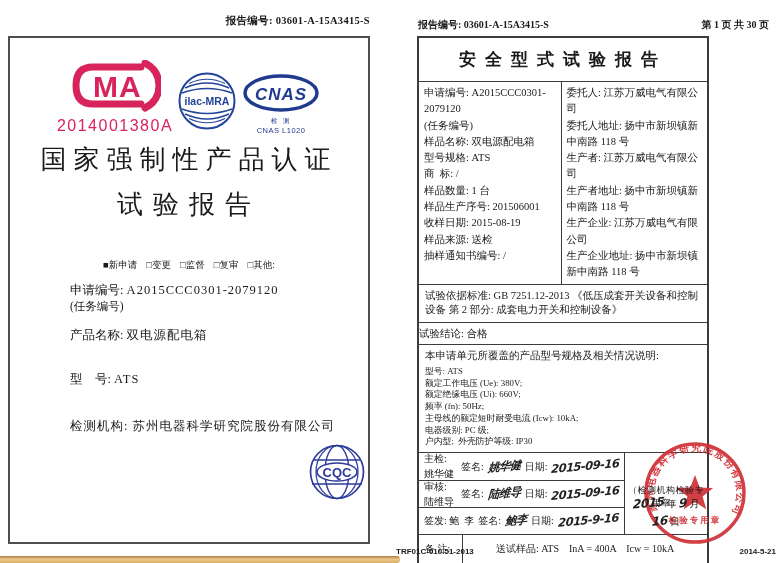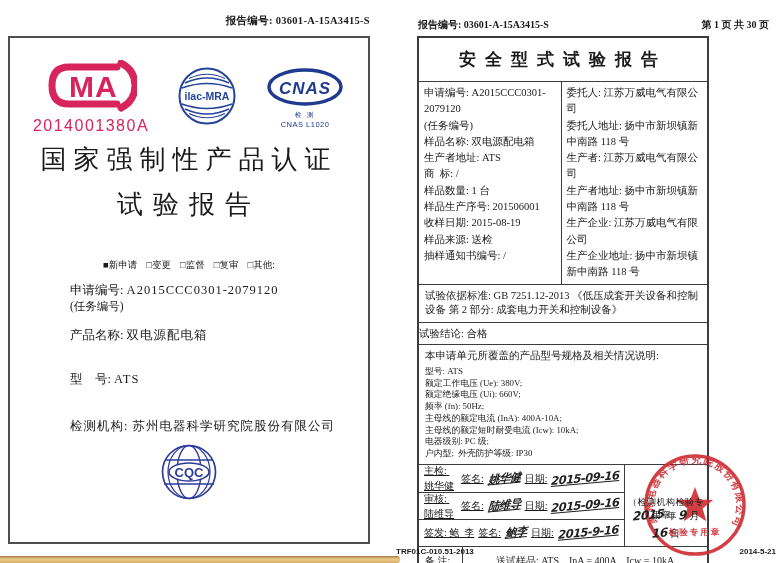--- a/index.html
+++ b/index.html
@@ -10,59 +10,59 @@
     font-family:"Liberation Serif","DejaVu Serif",serif;
     color:#1a1a1a;
     overflow:hidden;
   }
   .pre { white-space:pre-wrap; }
 
   
   .left-page { position:absolute; left:0; top:0; width:386px; height:563px; }
   .lp-report-no { position:absolute; top:14px; right:16px; font-size:10.5px; font-weight:bold; letter-spacing:.3px; }
   .lp-border { position:absolute; left:8px; top:36px; width:362px; height:508px; border:2.5px solid #4e4e4e; }
-  .logos-row { position:absolute; top:22px; left:0; right:0; display:flex; justify-content:center; align-items:center; gap:28px; }
+  .logos-row { position:absolute; top:22px; left:0; right:0; display:flex; justify-content:center; align-items:flex-end; gap:4px; }
   .cma-block { text-align:center; }
   .cma-number { font-size:16px; color:#d8245c; letter-spacing:1.5px; margin-top:1px; font-family:"Liberation Sans",sans-serif; }
   .cnas-block { text-align:center; }
   .cnas-sub { font-size:6.5px; color:#1f3a8f; letter-spacing:2px; margin-top:-2px; font-family:"Liberation Sans",sans-serif; }
   .cnas-sub2 { font-size:7.5px; color:#1f3a8f; letter-spacing:.5px; font-family:"Liberation Sans",sans-serif; }
   .lp-titles { position:absolute; top:104px; left:0; right:0; text-align:center; }
   .lp-title1 { font-size:26px; letter-spacing:7px; }
   .lp-title2 { font-size:26px; letter-spacing:10px; margin-top:10px; }
   .checkbox-row { position:absolute; top:221px; left:0; right:0; display:flex; justify-content:center; gap:9px; font-size:9.5px; }
   .lp-fields { position:absolute; top:244px; left:60px; right:14px; font-size:12.5px; }
   .lp-fields .fline { position:absolute; left:0; white-space:nowrap; }
   .f1 { top:0; }
   .fsub { top:17px; font-size:11.5px; }
   .f2 { top:45px; }
   .f3 { top:89px; }
   .f4 { top:136px; letter-spacing:1px; }
   .fval { letter-spacing:1px; }
-  .cqc-wrap { position:absolute; top:404px; left:0; right:0; text-align:center; }
+  .cqc-wrap { position:absolute; top:404px; left:0; right:0; text-align:right; }
 
   
   .right-page { position:absolute; left:390px; top:0; width:389px; height:563px; }
   .rp-header { position:absolute; top:18px; left:28px; right:10px; display:flex; justify-content:space-between; font-size:10px; font-weight:bold; }
   .rp-table { position:absolute; left:27px; top:36px; width:292px; border:2px solid #3c3c3c; background:#fff; font-size:10.5px; line-height:1.5; }
   .t-title { height:44px; line-height:44px; text-align:center; font-size:17px; font-weight:bold; letter-spacing:9px; border-bottom:1.5px solid #3c3c3c; }
   .t-info { display:flex; border-bottom:1.5px solid #3c3c3c; }
   .t-info .col-l { width:49.5%; border-right:1.5px solid #3c3c3c; padding:3px 5px; }
   .t-info .col-r { flex:1; padding:3px 5px; }
   .info-line { line-height:16.3px; }
   .col-r .info-line { line-height:16.3px; text-align:left; }
   .col-r .addr { text-align:left; }
   .t-standard { border-bottom:1.5px solid #3c3c3c; padding:4px 6px; line-height:14.5px; }
   .t-conclusion { border-bottom:1.5px solid #3c3c3c; padding:3px 0; }
   .t-spec { border-bottom:1.5px solid #3c3c3c; padding:3px 6px 4px; }
   .spec-head { font-size:10.5px; margin-bottom:2px; }
   .spec-line { font-size:8.8px; line-height:11.7px; }
   .t-sign { display:flex; border-bottom:1.5px solid #3c3c3c; }
   .sign-left { width:206px; border-right:1.5px solid #3c3c3c; }
-  .sign-row { height:27px; display:flex; align-items:center; padding-left:5px; font-size:10px; white-space:nowrap;text-decoration:underline; }
+  .sign-row { height:27px; display:flex; align-items:center; padding-left:5px; font-size:10px; white-space:nowrap; }
   .sign-row + .sign-row { border-top:1.5px solid #3c3c3c; }
   .sign-row > span { margin-right:4px; }
   .script {
     font-family:"DejaVu Sans",sans-serif;
     font-style:italic; font-weight:bold;
     display:inline-block; transform:rotate(-5deg) skewX(-8deg);
     font-size:11.5px; color:#222; letter-spacing:-.5px;
   }
   .sign-right { flex:1; position:relative; }
   .stamp-svg { position:absolute; top:-14px; left:16px; opacity:.92; }
@@ -173,21 +173,21 @@
   </div>
 
   <div class="rp-table">
     <div class="t-title">安全型式试验报告</div>
 
     <div class="t-info">
       <div class="col-l">
         <div class="info-line">申请编号: A2015CCC0301-2079120</div>
         <div class="info-line">(任务编号)</div>
         <div class="info-line">样品名称: 双电源配电箱</div>
-        <div class="info-line">生产者地址: ATS</div>
+        <div class="info-line">型号规格: ATS</div>
         <div class="info-line pre">商  标: /</div>
         <div class="info-line">样品数量: 1 台</div>
         <div class="info-line">样品生产序号: 201506001</div>
         <div class="info-line">收样日期: 2015-08-19</div>
         <div class="info-line">样品来源: 送检</div>
         <div class="info-line">抽样通知书编号: /</div>
       </div>
       <div class="col-r">
         <div class="info-line">委托人: 江苏万威电气有限公司</div>
         <div class="info-line addr">委托人地址: 扬中市新坝镇新中南路 118 号</div>
@@ -200,21 +200,20 @@
 
     <div class="t-standard">试验依据标准: GB 7251.12-2013 《低压成套开关设备和控制设备 第 2 部分: 成套电力开关和控制设备》</div>
     <div class="t-conclusion">试验结论: 合格</div>
 
     <div class="t-spec">
       <div class="spec-head">本申请单元所覆盖的产品型号规格及相关情况说明:</div>
       <div class="spec-line">型号: ATS</div>
       <div class="spec-line">额定工作电压 (Ue): 380V;</div>
       <div class="spec-line">额定绝缘电压 (Ui): 660V;</div>
       <div class="spec-line">频率 (fn): 50Hz;</div>
-      <div class="spec-line">主母线的额定电流 (InA): 400A-10A;</div>
       <div class="spec-line">主母线的额定短时耐受电流 (Icw): 10kA;</div>
       <div class="spec-line">电器级别: PC 级;</div>
       <div class="spec-line pre">户内型;  外壳防护等级: IP30</div>
     </div>
 
     <div class="t-sign">
       <div class="sign-left">
         <div class="sign-row">
           <span class="pre">主检: 姚华健</span>
           <span>签名:</span>

